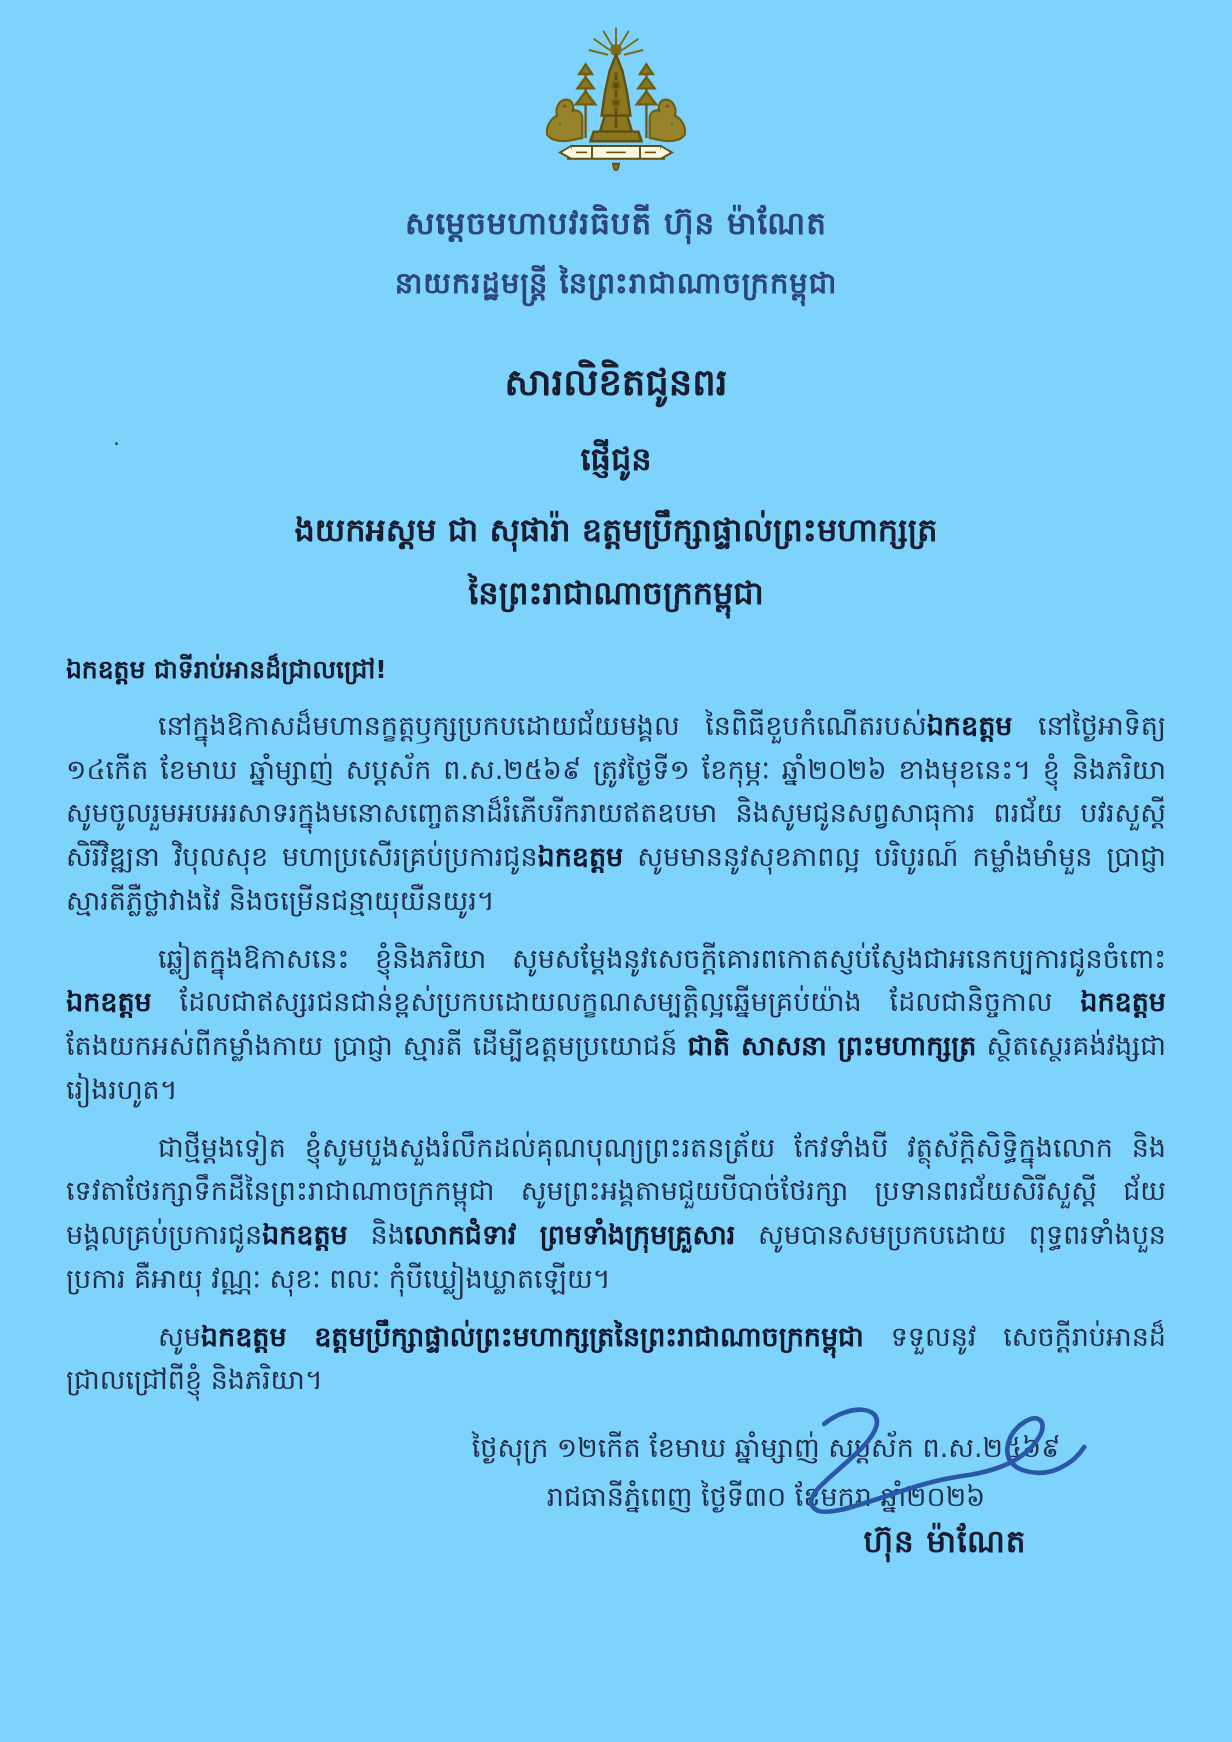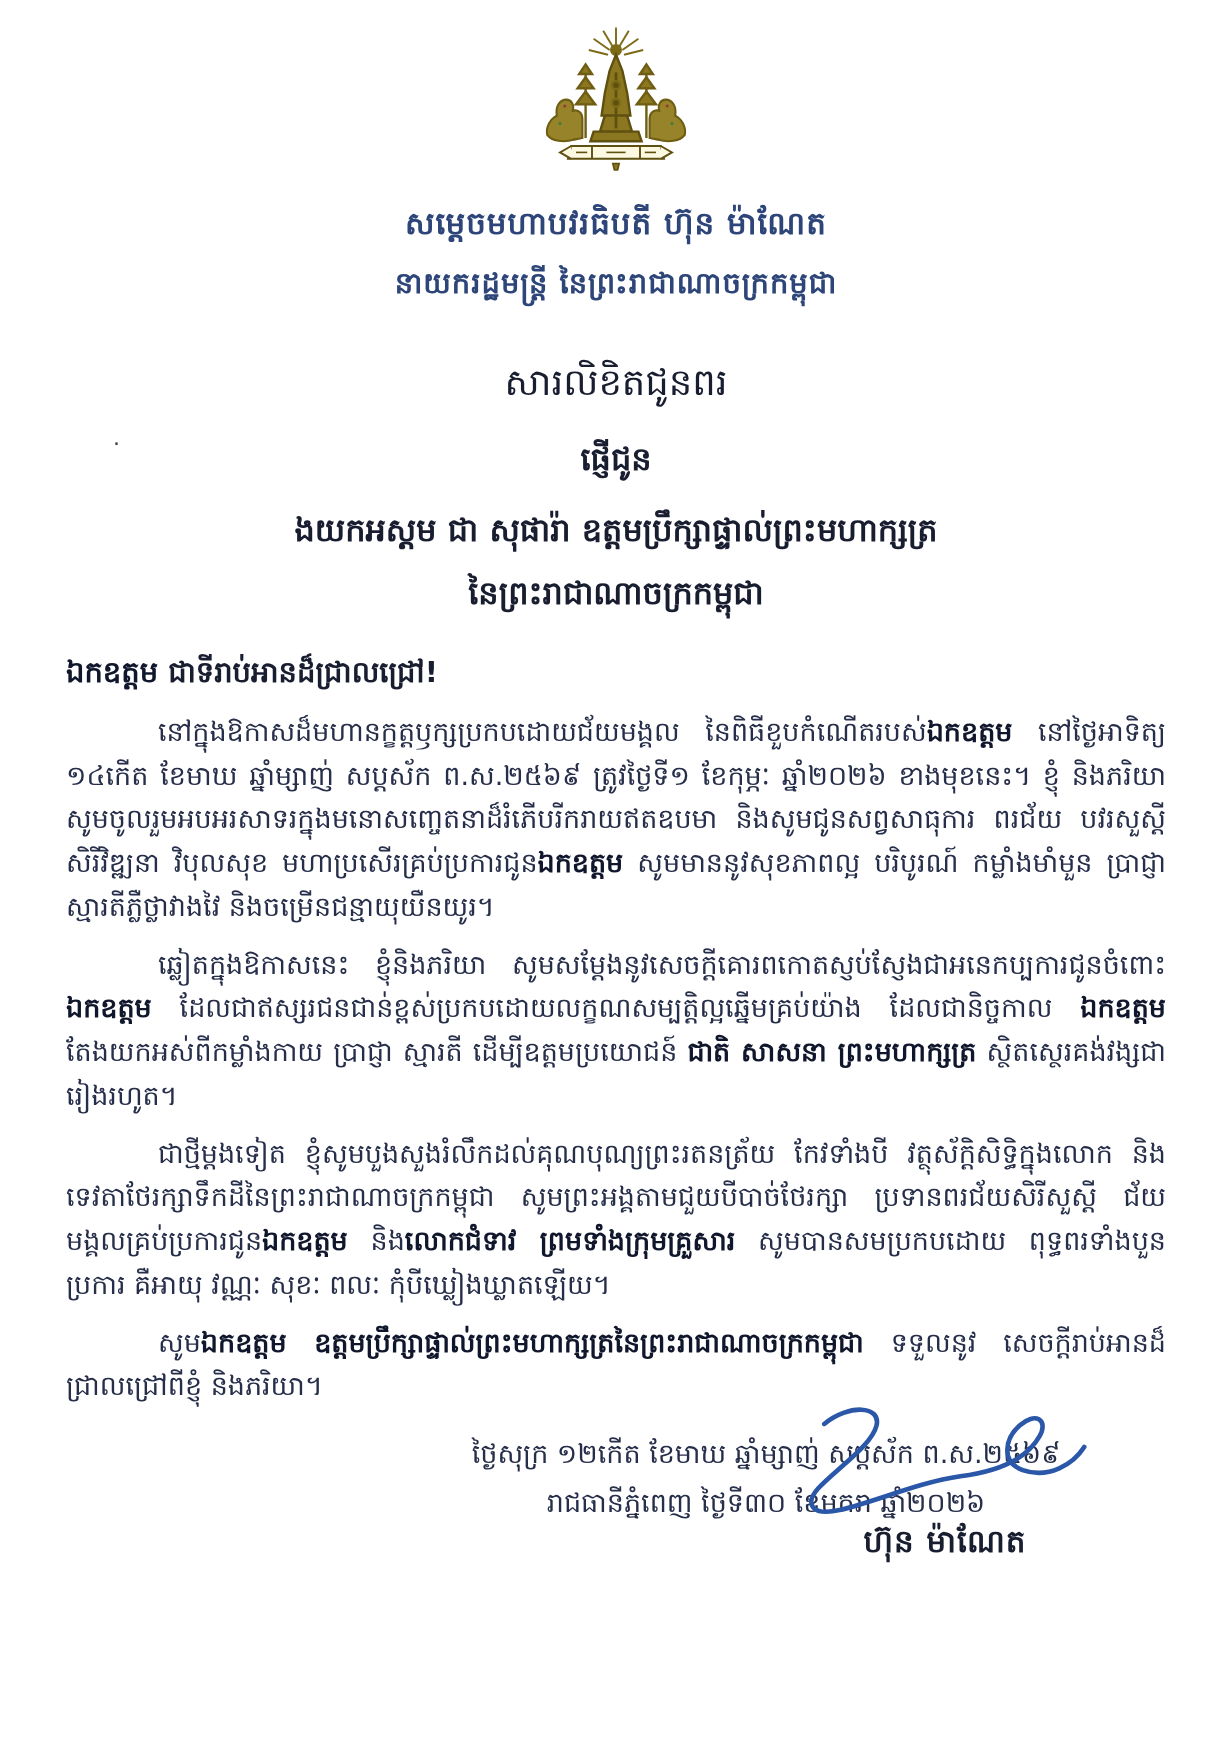--- a/index.html
+++ b/index.html
@@ -1,51 +1,51 @@
 <!DOCTYPE html>
 <html><head>
 <meta charset="utf-8">
 <style>
   html,body{margin:0;padding:0;background:#e8e8e8;}
   .page{
     position:relative;
     width:1232px;height:1742px;
     margin:0 auto;
-    background:#ffffff;
+    background:#7dd3fc;
     font-family:"DejaVu Sans", sans-serif;
     color:#262e4a;
     overflow:hidden;
   }
   .letterhead{ text-align:center; padding-top:26px; }
   .emblem-wrap{ display:flex; justify-content:center; }
   .lh-line1{
     margin-top:10px;
     font-size:31px; font-weight:700;
     color:#2d4578;
     letter-spacing:1px;
   }
   .lh-line2{
     margin-top:16px;
     font-size:29px; font-weight:700;
     color:#2d4578;
     letter-spacing:1px;
   }
   .title-block{ text-align:center; margin-top:52px; color:#181d30; position:relative;}
-  .t-title{ font-size:37px; font-weight:400; }
+  .t-title{ font-size:37px; font-weight:700; }
   .t-sub{ font-size:32px; font-weight:700; margin-top:26px; }
   .t-rec1{ font-size:32px; font-weight:700; margin-top:24px; }
   .t-rec2{ font-size:32px; font-weight:700; margin-top:16px;text-align:center; }
   .artifact-dot{
     position:absolute; left:113px; top:72px;
     color:#3a3a3a; font-size:22px;
   }
   .content{ padding:0 66px; }
   .salutation{
     margin-top:34px;
-    font-size:29px; font-weight:700; color:#181d30;
+    font-size:25px; font-weight:700; color:#181d30;
   }
   .body-par{
     margin:14px 0 0 0;
     font-size:27px;
     line-height:1.62;
     text-align:justify;
     text-indent:92px;
     color:#262e4a;
   }
   .body-par .b, .salutation .b{

